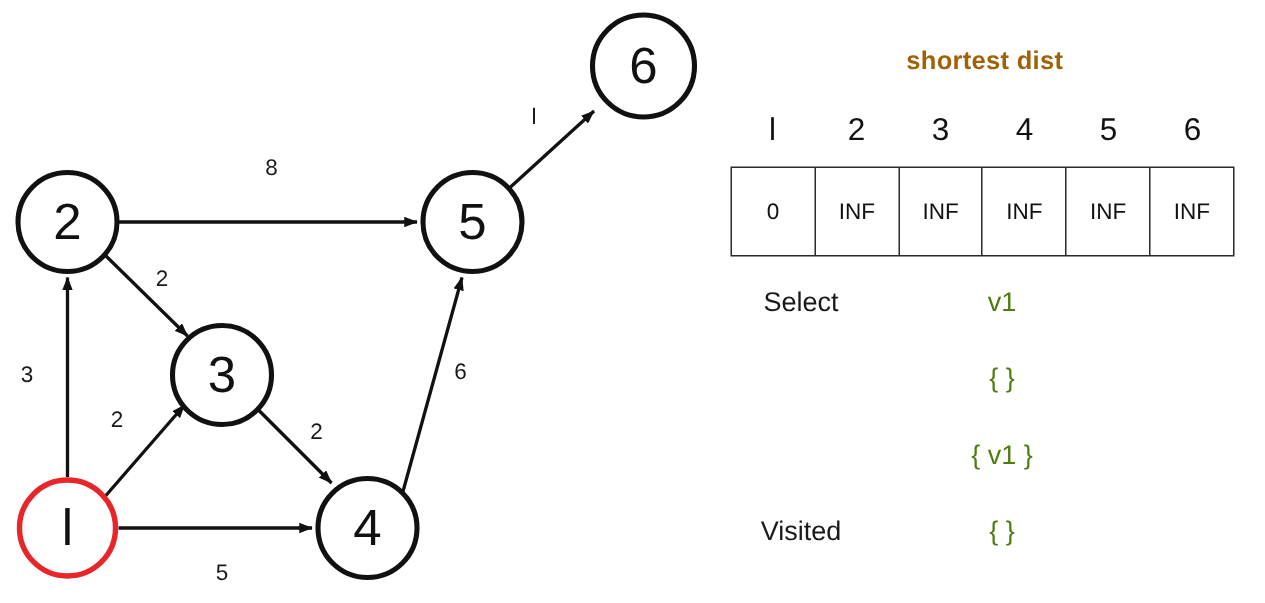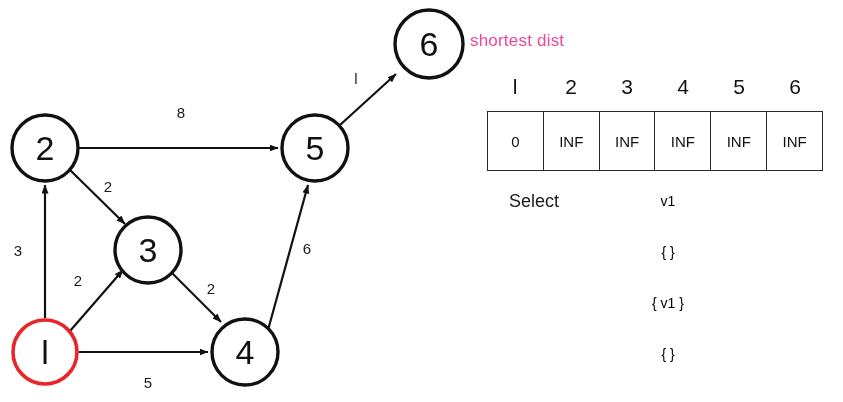--- a/index.html
+++ b/index.html
@@ -52,24 +52,25 @@
     left: 470px;
     top: 0;
     width: 373px;
     height: 402px;
   }
   #dist-title {
     position: absolute;
     left: 0;
     top: 31px;
     width: 373px;
-    text-align: left;
+    text-align: center;
     font-size: 17px;
-    color: #ec4899;
+    color: #a16207;
     letter-spacing: 0.2px;
+    font-weight: bold;
   }
   #col-headers {
     position: absolute;
     left: 17px;
     top: 74px;
     width: 336px;
     display: flex;
   }
   .col-header {
     flex: 1 1 0;
@@ -119,22 +120,22 @@
     text-align: center;
     font-size: 18px;
     color: #1a1a1a;
     line-height: 22px;
   }
   .status-value {
     position: absolute;
     left: 150px;
     width: 96px;
     text-align: center;
-    font-size: 14px;
-    color: #000000;
+    font-size: 18px;
+    color: #4d7c0f;
     line-height: 22px;
   }
 </style>
 </head>
 <body>
 
 <div id="root">
 
   <div id="graph-panel">
     <svg id="graph-svg" width="470" height="402" viewBox="0 0 470 402">
@@ -230,18 +231,19 @@
         <div class="status-label">Select</div>
         <div class="status-value">v1</div>
       </div>
       <div class="status-row">
         <div class="status-value">{ }</div>
       </div>
       <div class="status-row">
         <div class="status-value">{ v1 }</div>
       </div>
       <div class="status-row">
+        <div class="status-label">Visited</div>
         <div class="status-value">{ }</div>
       </div>
     </div>
 
   </div>
 </div>
 
 </body></html>

